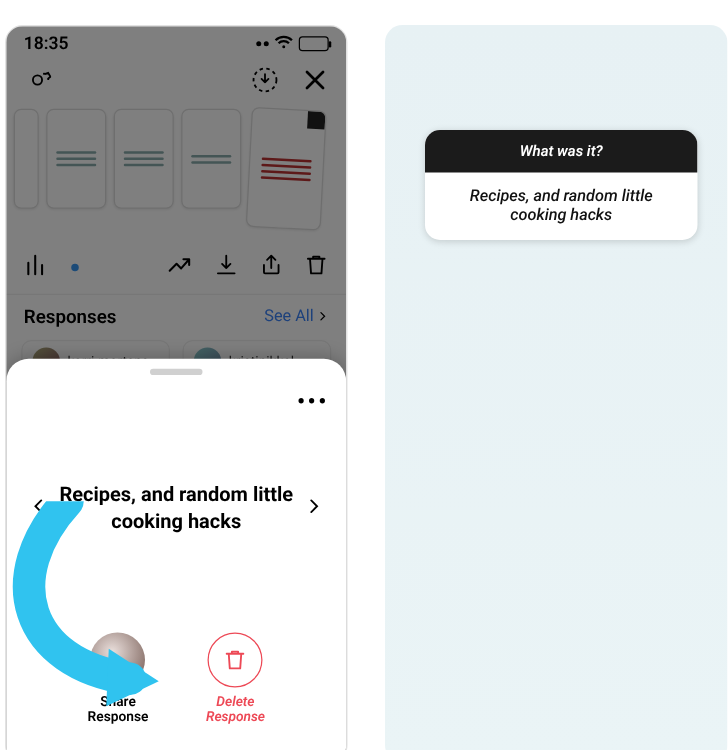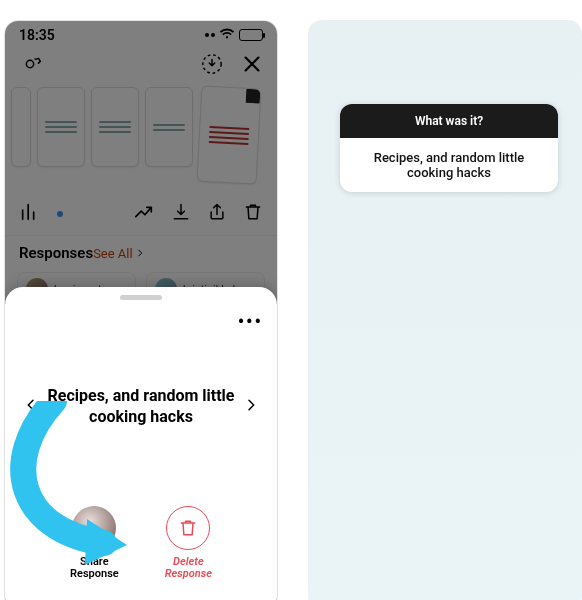--- a/index.html
+++ b/index.html
@@ -105,26 +105,26 @@
     position:relative; z-index:1;
   }
   .actionrow-left, .actionrow-right { display:flex; gap:16px; align-items:center; }
   .actionrow .ic { cursor:pointer; }
   .bluedot { width:6px;height:6px;background:#3897f0;border-radius:50%; }
 
   .divider { height:1px; background:#efefef; margin:0 0 2px; }
 
   
   .responses-head {
-    display:flex; align-items:center;
+    display:flex; justify-content:space-between; align-items:center;
     padding:6px 14px 10px;
     position:relative; z-index:1;
   }
   .rhead-title { font-size:15px; font-weight:600; color:#000;}
-  .seeall { font-size:13px; color:#c2410c; display:flex; align-items:center; gap:2px; cursor:pointer;}
+  .seeall { font-size:13px; color:#3b82f6; display:flex; align-items:center; gap:2px; cursor:pointer;}
 
   .resp-cards {
     display:flex; gap:10px; padding:0 12px;
     position:relative; z-index:1;
   }
   .resp-card {
     width:126px; height:34px; border:1px solid #eee; border-radius:8px;
     display:flex; align-items:center; gap:6px; padding:4px 8px;
     overflow:hidden; background:#fff;
   }
@@ -178,20 +178,21 @@
   .homebar { position:absolute; bottom:4px; left:50%; transform:translateX(-50%); width:120px;height:5px;background:#000;border-radius:3px;}
 
   
   .arrow { position:absolute; left:4px; top:380px; z-index:6; pointer-events:none;}
 
   
   .qa-card {
     position:absolute; top:84px; left:32px; right:24px;
     border-radius:12px; overflow:hidden; box-shadow:0 1px 6px rgba(0,0,0,0.15);
     background:#fff;
+    font-style:italic;
   }
   .qa-head { background:#1b1b1b; color:#fff; font-size:12px; font-weight:600; text-align:center; padding:10px 8px;}
   .qa-body { font-size:13px; font-weight:500; text-align:center; padding:12px 16px; color:#111;}
 </style>
 </head>
 <body>
 
 <div class="canvas">
 
   <div class="phone left">

